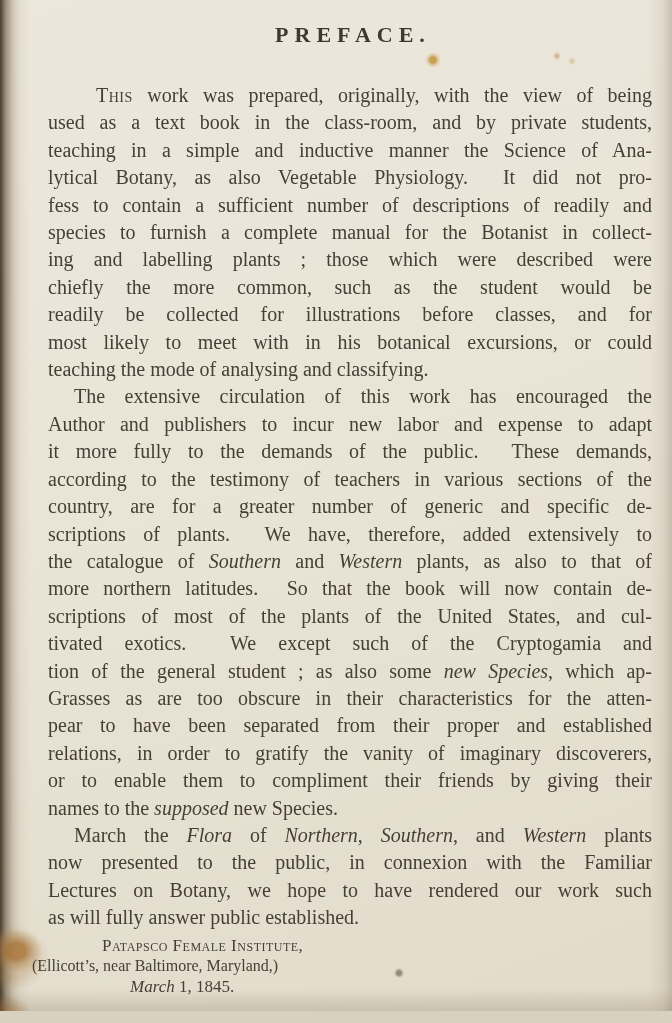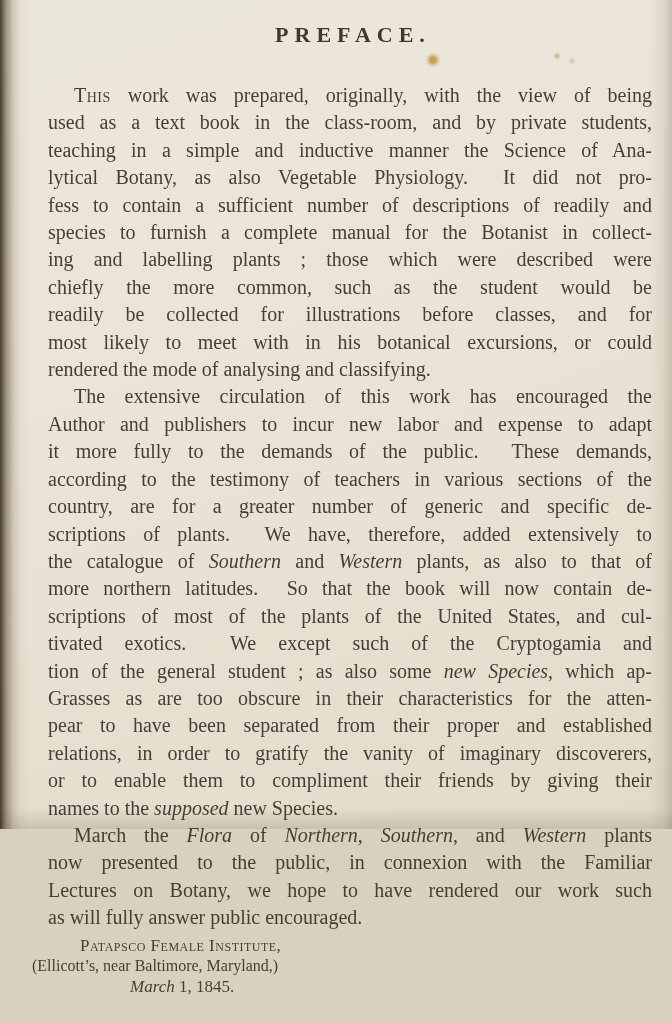--- a/index.html
+++ b/index.html
@@ -7,21 +7,21 @@
     --ink: #453f34;
   }
   html, body { margin: 0; padding: 0; }
   body {
     width: 672px; height: 1023px; overflow: hidden;
     background: #d8d1c0;
     font-family: "Liberation Serif", serif;
   }
   .page {
     position: relative;
-    width: 672px; height: 829px;
+    width: 672px; height: 1011px;
     color: var(--ink);
     background:
       
       radial-gradient(circle at 433px 60px, rgba(192,149,62,.85) 0 3px, rgba(192,149,62,.35) 5px, rgba(192,149,62,0) 8px),
       radial-gradient(circle at 557px 56px, rgba(185,155,95,.55) 0 1.5px, rgba(185,155,95,0) 4px),
       radial-gradient(circle at 572px 61px, rgba(200,175,120,.5) 0 1.5px, rgba(200,175,120,0) 4px),
       
       radial-gradient(circle at 399px 973px, rgba(96,79,61,.6) 0 2px, rgba(96,79,61,0) 5px),
       
       radial-gradient(ellipse 26px 22px at 16px 951px, rgba(165,110,48,.75) 0 35%, rgba(172,122,62,.35) 65%, rgba(172,122,62,0) 100%),
@@ -53,21 +53,21 @@
     line-height: 27.4px;
   }
   .line {
     white-space: pre-wrap;
     text-align: justify;
     text-align-last: justify;
   }
   .line.first { text-indent: 26px; }
   .line.last  { text-align-last: left; }
   .i  { font-style: italic; }
-  .sc { font-variant: small-caps; letter-spacing: 0.5px; }
+  .sc { font-variant: small-caps; letter-spacing: 0.5px; margin-left: 22px; }
   .signature {
     margin: 4px 20px 0 32px;
     font-size: 17px;
     line-height: 20.5px;
   }
   .signature .line { text-align: center; text-align-last: left; }
   .sig-institute { padding-left: 48px; }
   .sig-location  { padding-left: 0; font-size: 16px; }
   .sig-date      { padding-left: 98px; }
 </style>
@@ -82,21 +82,21 @@
         <div class="line first"><span class="sc">This</span><span> work was prepared, originally, with the view of being</span></div>
         <div class="line"><span>used as a text book in the class-room, and by private students,</span></div>
         <div class="line"><span>teaching in a simple and inductive manner the Science of Ana-</span></div>
         <div class="line"><span>lytical Botany, as also Vegetable Physiology.  It did not pro-</span></div>
         <div class="line"><span>fess to contain a sufficient number of descriptions of readily and</span></div>
         <div class="line"><span>species to furnish a complete manual for the Botanist in collect-</span></div>
         <div class="line"><span>ing and labelling plants ; those which were described were</span></div>
         <div class="line"><span>chiefly the more common, such as the student would be</span></div>
         <div class="line"><span>readily be collected for illustrations before classes, and for</span></div>
         <div class="line"><span>most likely to meet with in his botanical excursions, or could</span></div>
-        <div class="line last"><span>rendered the mode of analysing and classifying.</span></div>
+        <div class="line last"><span>teaching the mode of analysing and classifying.</span></div>
       </div>
       <div class="para">
         <div class="line first"><span>The extensive circulation of this work has encouraged the</span></div>
         <div class="line"><span>Author and publishers to incur new labor and expense to adapt</span></div>
         <div class="line"><span>it more fully to the demands of the public.  These demands,</span></div>
         <div class="line"><span>according to the testimony of teachers in various sections of the</span></div>
         <div class="line"><span>country, are for a greater number of generic and specific de-</span></div>
         <div class="line"><span>scriptions of plants.  We have, therefore, added extensively to</span></div>
         <div class="line"><span>the catalogue of </span><span class="i">Southern</span><span> and </span><span class="i">Western</span><span> plants, as also to that of</span></div>
         <div class="line"><span>more northern latitudes.  So that the book will now contain de-</span></div>
@@ -106,21 +106,21 @@
         <div class="line"><span>Grasses as are too obscure in their characteristics for the atten-</span></div>
         <div class="line"><span>pear to have been separated from their proper and established</span></div>
         <div class="line"><span>relations, in order to gratify the vanity of imaginary discoverers,</span></div>
         <div class="line"><span>or to enable them to compliment their friends by giving their</span></div>
         <div class="line last"><span>names to the </span><span class="i">supposed</span><span> new Species.</span></div>
       </div>
       <div class="para">
         <div class="line first"><span>March the </span><span class="i">Flora</span><span> of </span><span class="i">Northern</span><span>, </span><span class="i">Southern</span><span>, and </span><span class="i">Western</span><span> plants</span></div>
         <div class="line"><span>now presented to the public, in connexion with the Familiar</span></div>
         <div class="line"><span>Lectures on Botany, we hope to have rendered our work such</span></div>
-        <div class="line last"><span>as will fully answer public encouraged.</span></div>
+        <div class="line last"><span>as will fully answer public established.</span></div>
       </div>
     </div>
 
   <div class="signature">
       <div class="line last sig-institute"><span class="sc">Patapsco Female Institute,</span></div>
       <div class="line last sig-location"><span>(Ellicott’s, near Baltimore, Maryland,)</span></div>
       <div class="line last sig-date"><span class="i">March</span><span> 1, 1845.</span></div>
     </div>
 </div>
 

